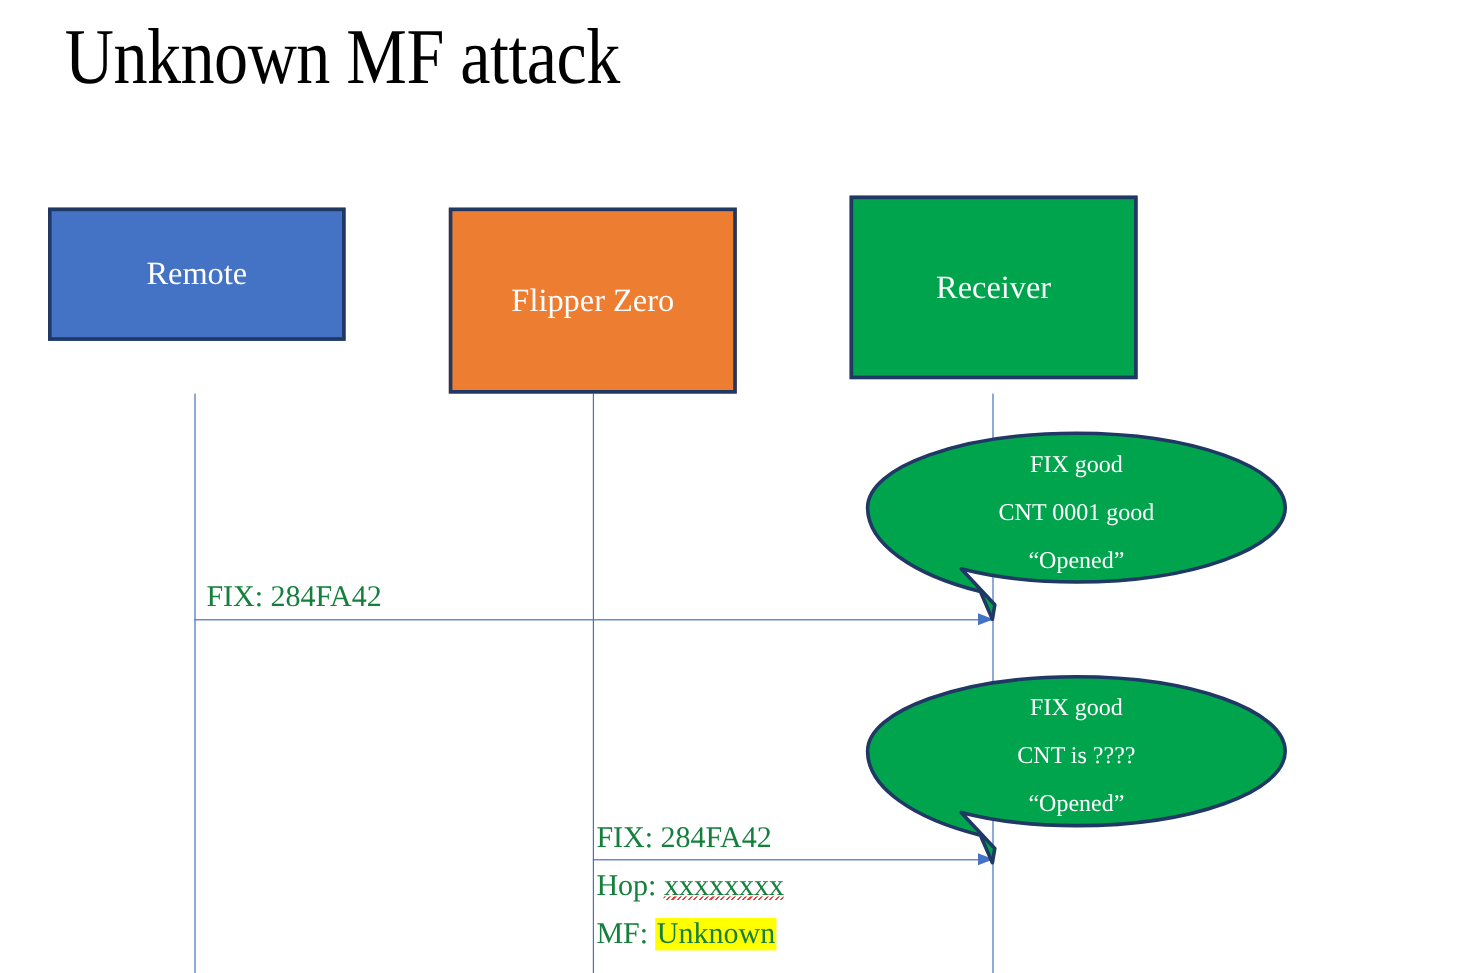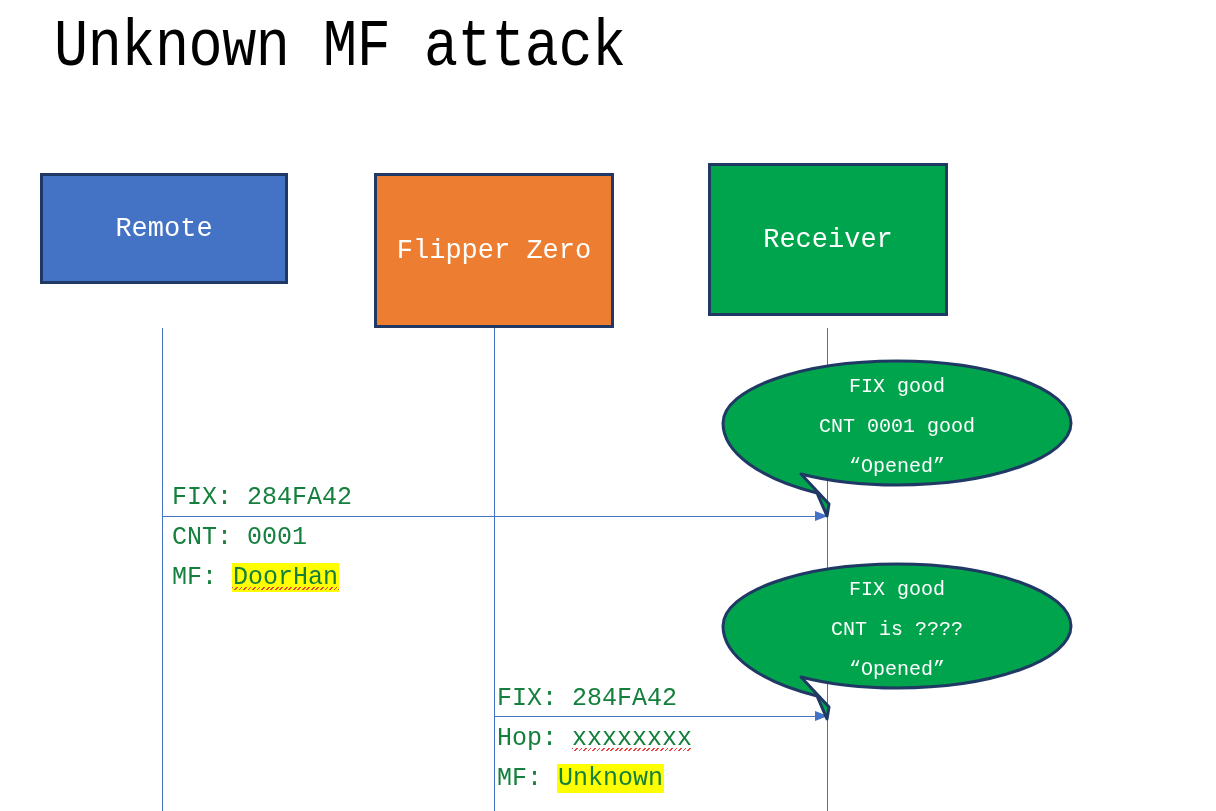--- a/index.html
+++ b/index.html
@@ -6,21 +6,21 @@
     margin: 0;
     padding: 0;
     background: #ffffff;
   }
   #slide {
     position: relative;
     width: 1216px;
     height: 811px;
     background: #ffffff;
     overflow: hidden;
-    font-family: Liberation Mono, monospace;
+    font-family: Liberation Serif, serif;
   }
 
   
   #title {
     position: absolute;
     left: 54px;
     top: 8px;
     font-size: 66px;
     line-height: 80px;
     font-weight: 300;
@@ -154,24 +154,20 @@
   </div>
   <div class="actor-box" id="box-flipper">
     <span class="actor-label">Flipper Zero</span>
   </div>
   <div class="actor-box" id="box-receiver">
     <span class="actor-label">Receiver</span>
   </div>
 
   <div class="msg-arrow" id="arrow-1"></div>
   <div class="msg-text" id="msg1-line1">FIX: 284FA42</div>
-  <div class="msg-text" id="msg1-rest">
-    <div>CNT: 0001</div>
-    <div><span>MF: </span><span class="hl squiggle">DoorHan</span></div>
-  </div>
 
   <div class="msg-arrow" id="arrow-2"></div>
   <div class="msg-text" id="msg2-line1">FIX: 284FA42</div>
   <div class="msg-text" id="msg2-rest">
     <div><span>Hop: </span><span class="squiggle">xxxxxxxx</span></div>
     <div><span>MF: </span><span class="hl">Unknown</span></div>
   </div>
 
   <div class="bubble" id="bubble-1">
     <svg width="352" height="168" viewBox="0 0 352 168">

